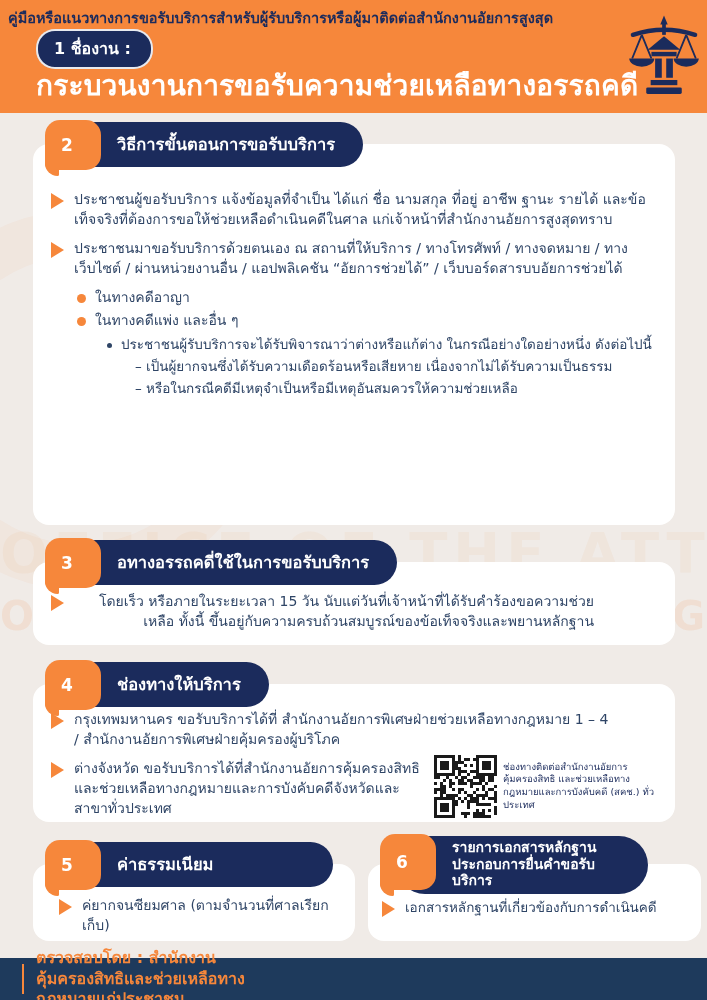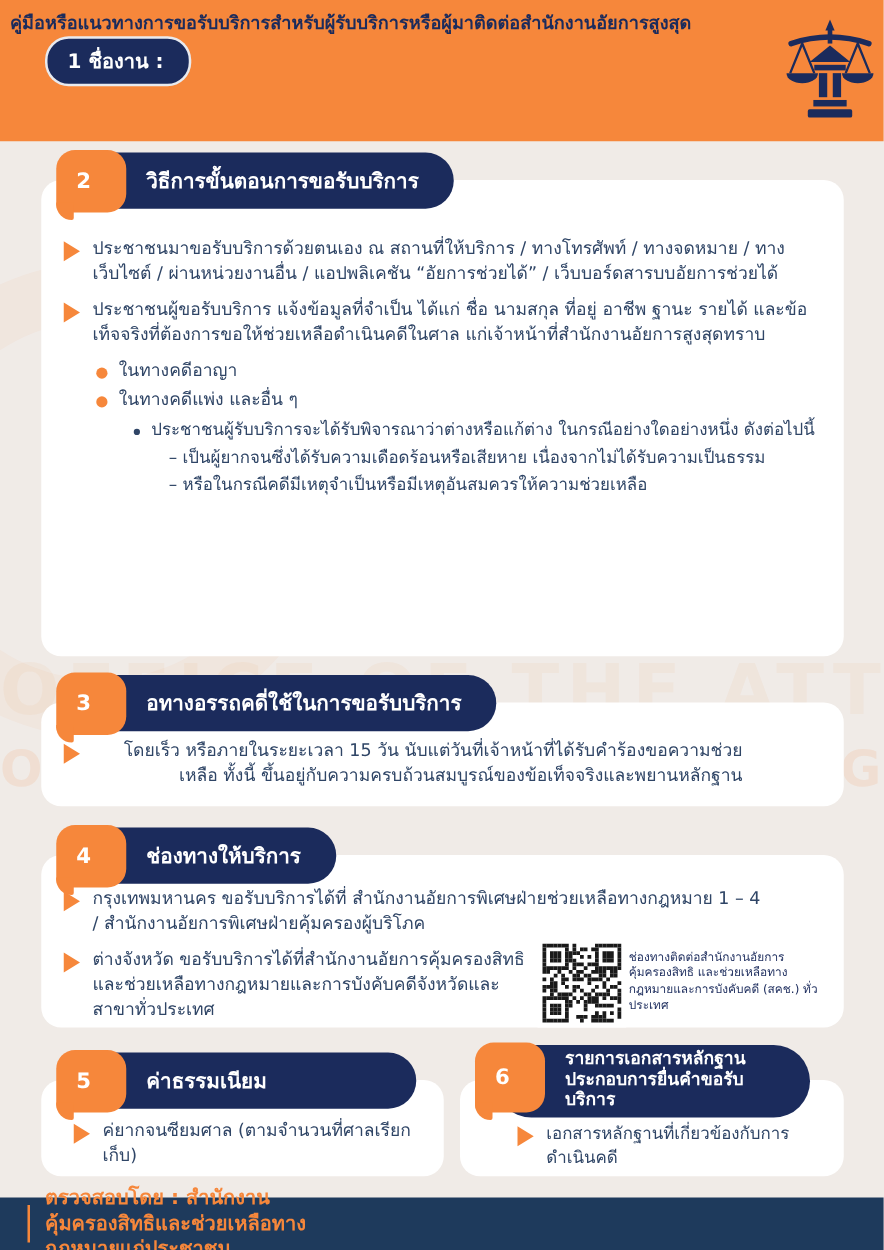--- a/index.html
+++ b/index.html
@@ -71,20 +71,21 @@
 </head>
 <body>
 
 <div class="wm-circle"></div>
 <div class="wm wm2">OFFICE OF THE ATTORNEY GENERAL</div>
 <div class="wm wm1">OFFICE OF THE ATTORNEY GENERAL</div>
 
 <div class="hero">
   <div class="topline">คู่มือหรือแนวทางการขอรับบริการสำหรับผู้รับบริการหรือผู้มาติดต่อสำนักงานอัยการสูงสุด</div>
   <div class="badge">1 ชื่องาน :</div>
+  <div class="hero-title">กระบวนงานการขอรับความช่วยเหลือทางอรรถคดี</div>
   <svg class="scales" viewBox="0 0 100 120">
     <g fill="#1B2B5C" stroke="#1B2B5C">
       <path d="M50 0 L55 12 L45 12 Z" stroke="none"></path>
       <rect x="47.5" y="10" width="5" height="16" stroke="none"></rect>
       <path d="M8 26 Q50 12 92 26" fill="none" stroke-width="6" stroke-linecap="round"></path>
       <path d="M20 26 L7 58 M20 26 L33 58" fill="none" stroke-width="2.5"></path>
       <path d="M3 58 h34 a17 11 0 0 1 -34 0 Z" stroke="none"></path>
       <path d="M80 26 L67 58 M80 26 L93 58" fill="none" stroke-width="2.5"></path>
       <path d="M63 58 h34 a17 11 0 0 1 -34 0 Z" stroke="none"></path>
       <path d="M28 46 L50 28 L72 46 Z" stroke="none"></path>
@@ -93,25 +94,25 @@
       <rect x="53" y="58" width="9" height="26" stroke="none"></rect>
       <rect x="32" y="87" width="36" height="7" stroke="none"></rect>
       <rect x="26" y="97" width="48" height="9" rx="2" stroke="none"></rect>
     </g>
   </svg>
 </div>
 
 <div class="card" style="left:33px;top:144px;width:642px;height:381px;padding:46px 22px 8px 18px;">
   <div class="row">
     <span class="arr"></span>
+    <p class="txt">ประชาชนผู้ขอรับบริการ แจ้งข้อมูลที่จำเป็น ได้แก่ ชื่อ นามสกุล ที่อยู่ อาชีพ ฐานะ รายได้ และข้อเท็จจริงที่ต้องการขอให้ช่วยเหลือดำเนินคดีในศาล แก่เจ้าหน้าที่สำนักงานอัยการสูงสุดทราบ</p>
+  </div>
+  <div class="row">
+    <span class="arr"></span>
     <p class="txt">ประชาชนมาขอรับบริการด้วยตนเอง ณ สถานที่ให้บริการ / ทางโทรศัพท์ / ทางจดหมาย / ทางเว็บไซต์ / ผ่านหน่วยงานอื่น / แอปพลิเคชัน “อัยการช่วยได้” / เว็บบอร์ดสารบบอัยการช่วยได้</p>
-  </div>
-  <div class="row">
-    <span class="arr"></span>
-    <p class="txt">ประชาชนผู้ขอรับบริการ แจ้งข้อมูลที่จำเป็น ได้แก่ ชื่อ นามสกุล ที่อยู่ อาชีพ ฐานะ รายได้ และข้อเท็จจริงที่ต้องการขอให้ช่วยเหลือดำเนินคดีในศาล แก่เจ้าหน้าที่สำนักงานอัยการสูงสุดทราบ</p>
   </div>
 
   <div class="dotrow">
     <span class="dot"></span>
     <p class="txt">ในทางคดีอาญา</p>
   </div>
 
   <div class="dotrow">
     <span class="dot"></span>
     <p class="txt">ในทางคดีแพ่ง และอื่น ๆ</p>
@@ -399,21 +400,21 @@
   <div class="row">
     <span class="arr"></span>
     <p class="txt">ค่ยากจนซียมศาล (ตามจำนวนที่ศาลเรียกเก็บ)</p>
   </div>
 </div>
 <div class="sechead" style="left: 45px; top: 840px; position: absolute;">
   <div class="pill" style="padding-right:120px;">ค่าธรรมเนียม</div>
   <div class="numtab">5</div>
 </div>
 
-<div class="card" style="left:368px;top:864px;width:307px;height:77px;padding:34px 8px 0 46px;">
+<div class="card" style="left:368px;top:864px;width:333px;height:77px;padding:34px 8px 0 14px;">
   <div class="row">
     <span class="arr"></span>
     <p class="txt" style="font-size:13.5px;">เอกสารหลักฐานที่เกี่ยวข้องกับการดำเนินคดี</p>
   </div>
 </div>
 <div class="sechead" style="left: 380px; top: 834px; position: absolute;">
   <div class="pill two">รายการเอกสารหลักฐานประกอบการยื่นคำขอรับบริการ</div>
   <div class="numtab" style="height:56px;">6</div>
 </div>
 

